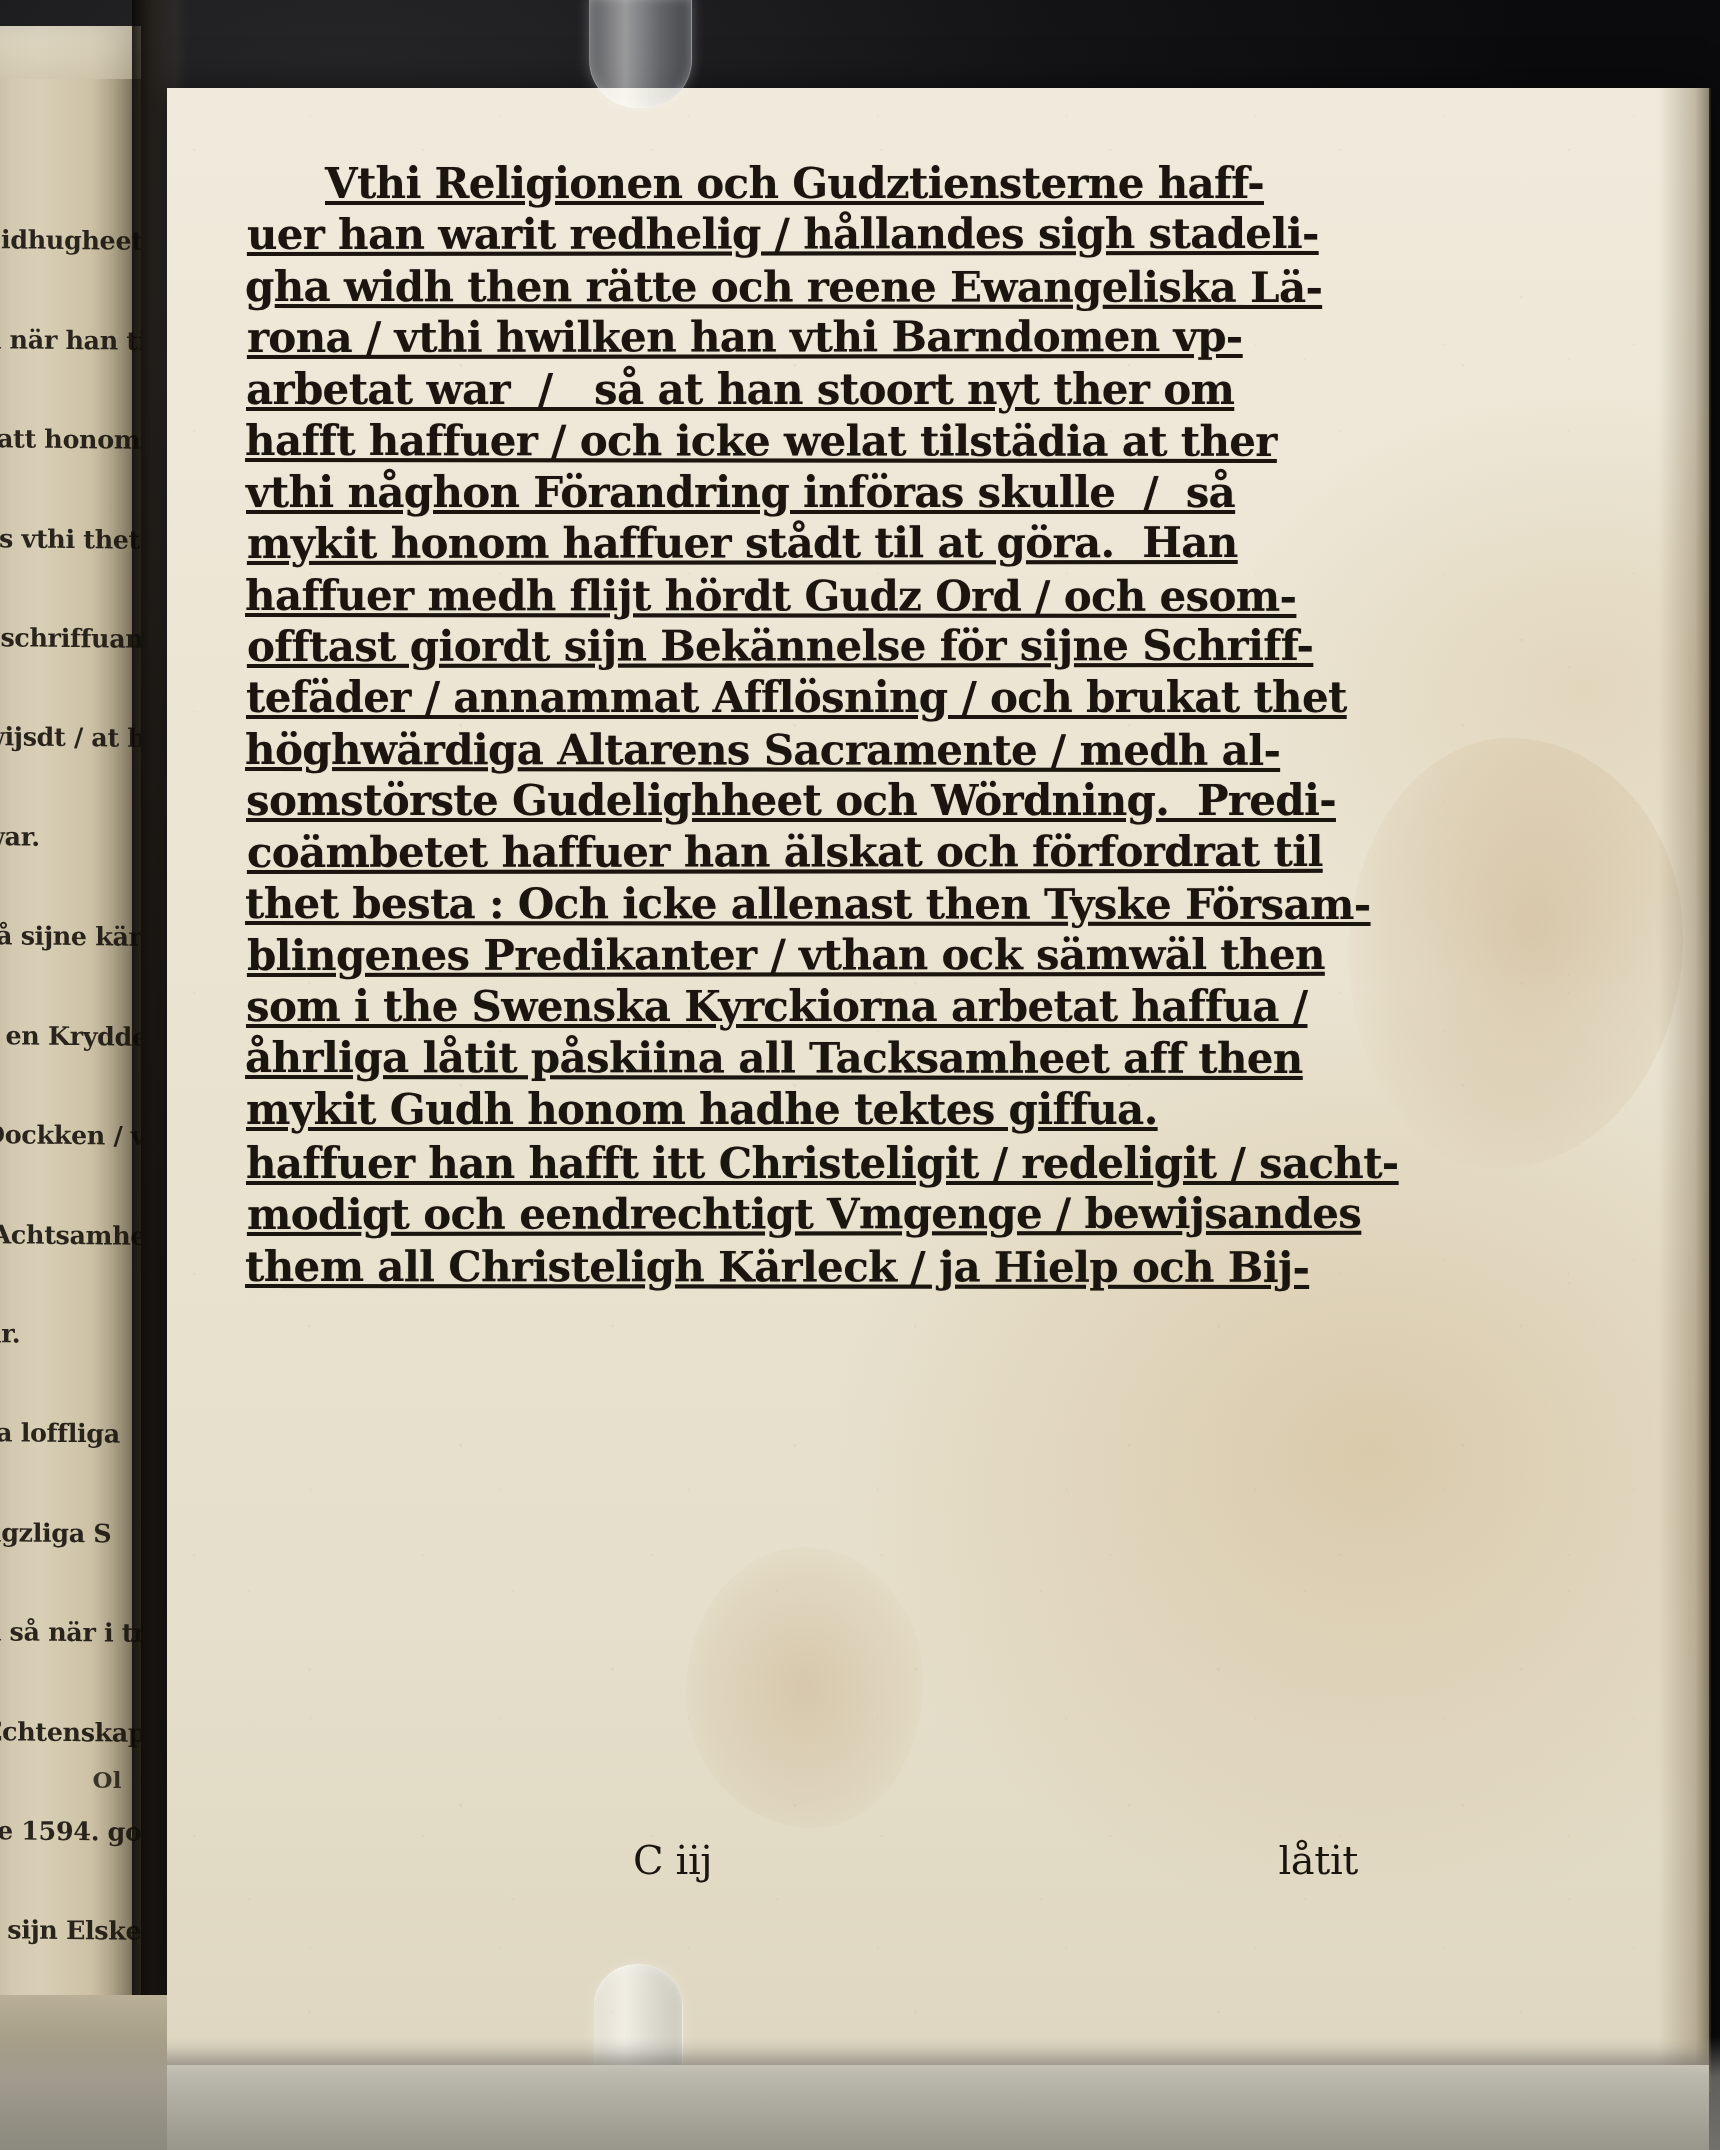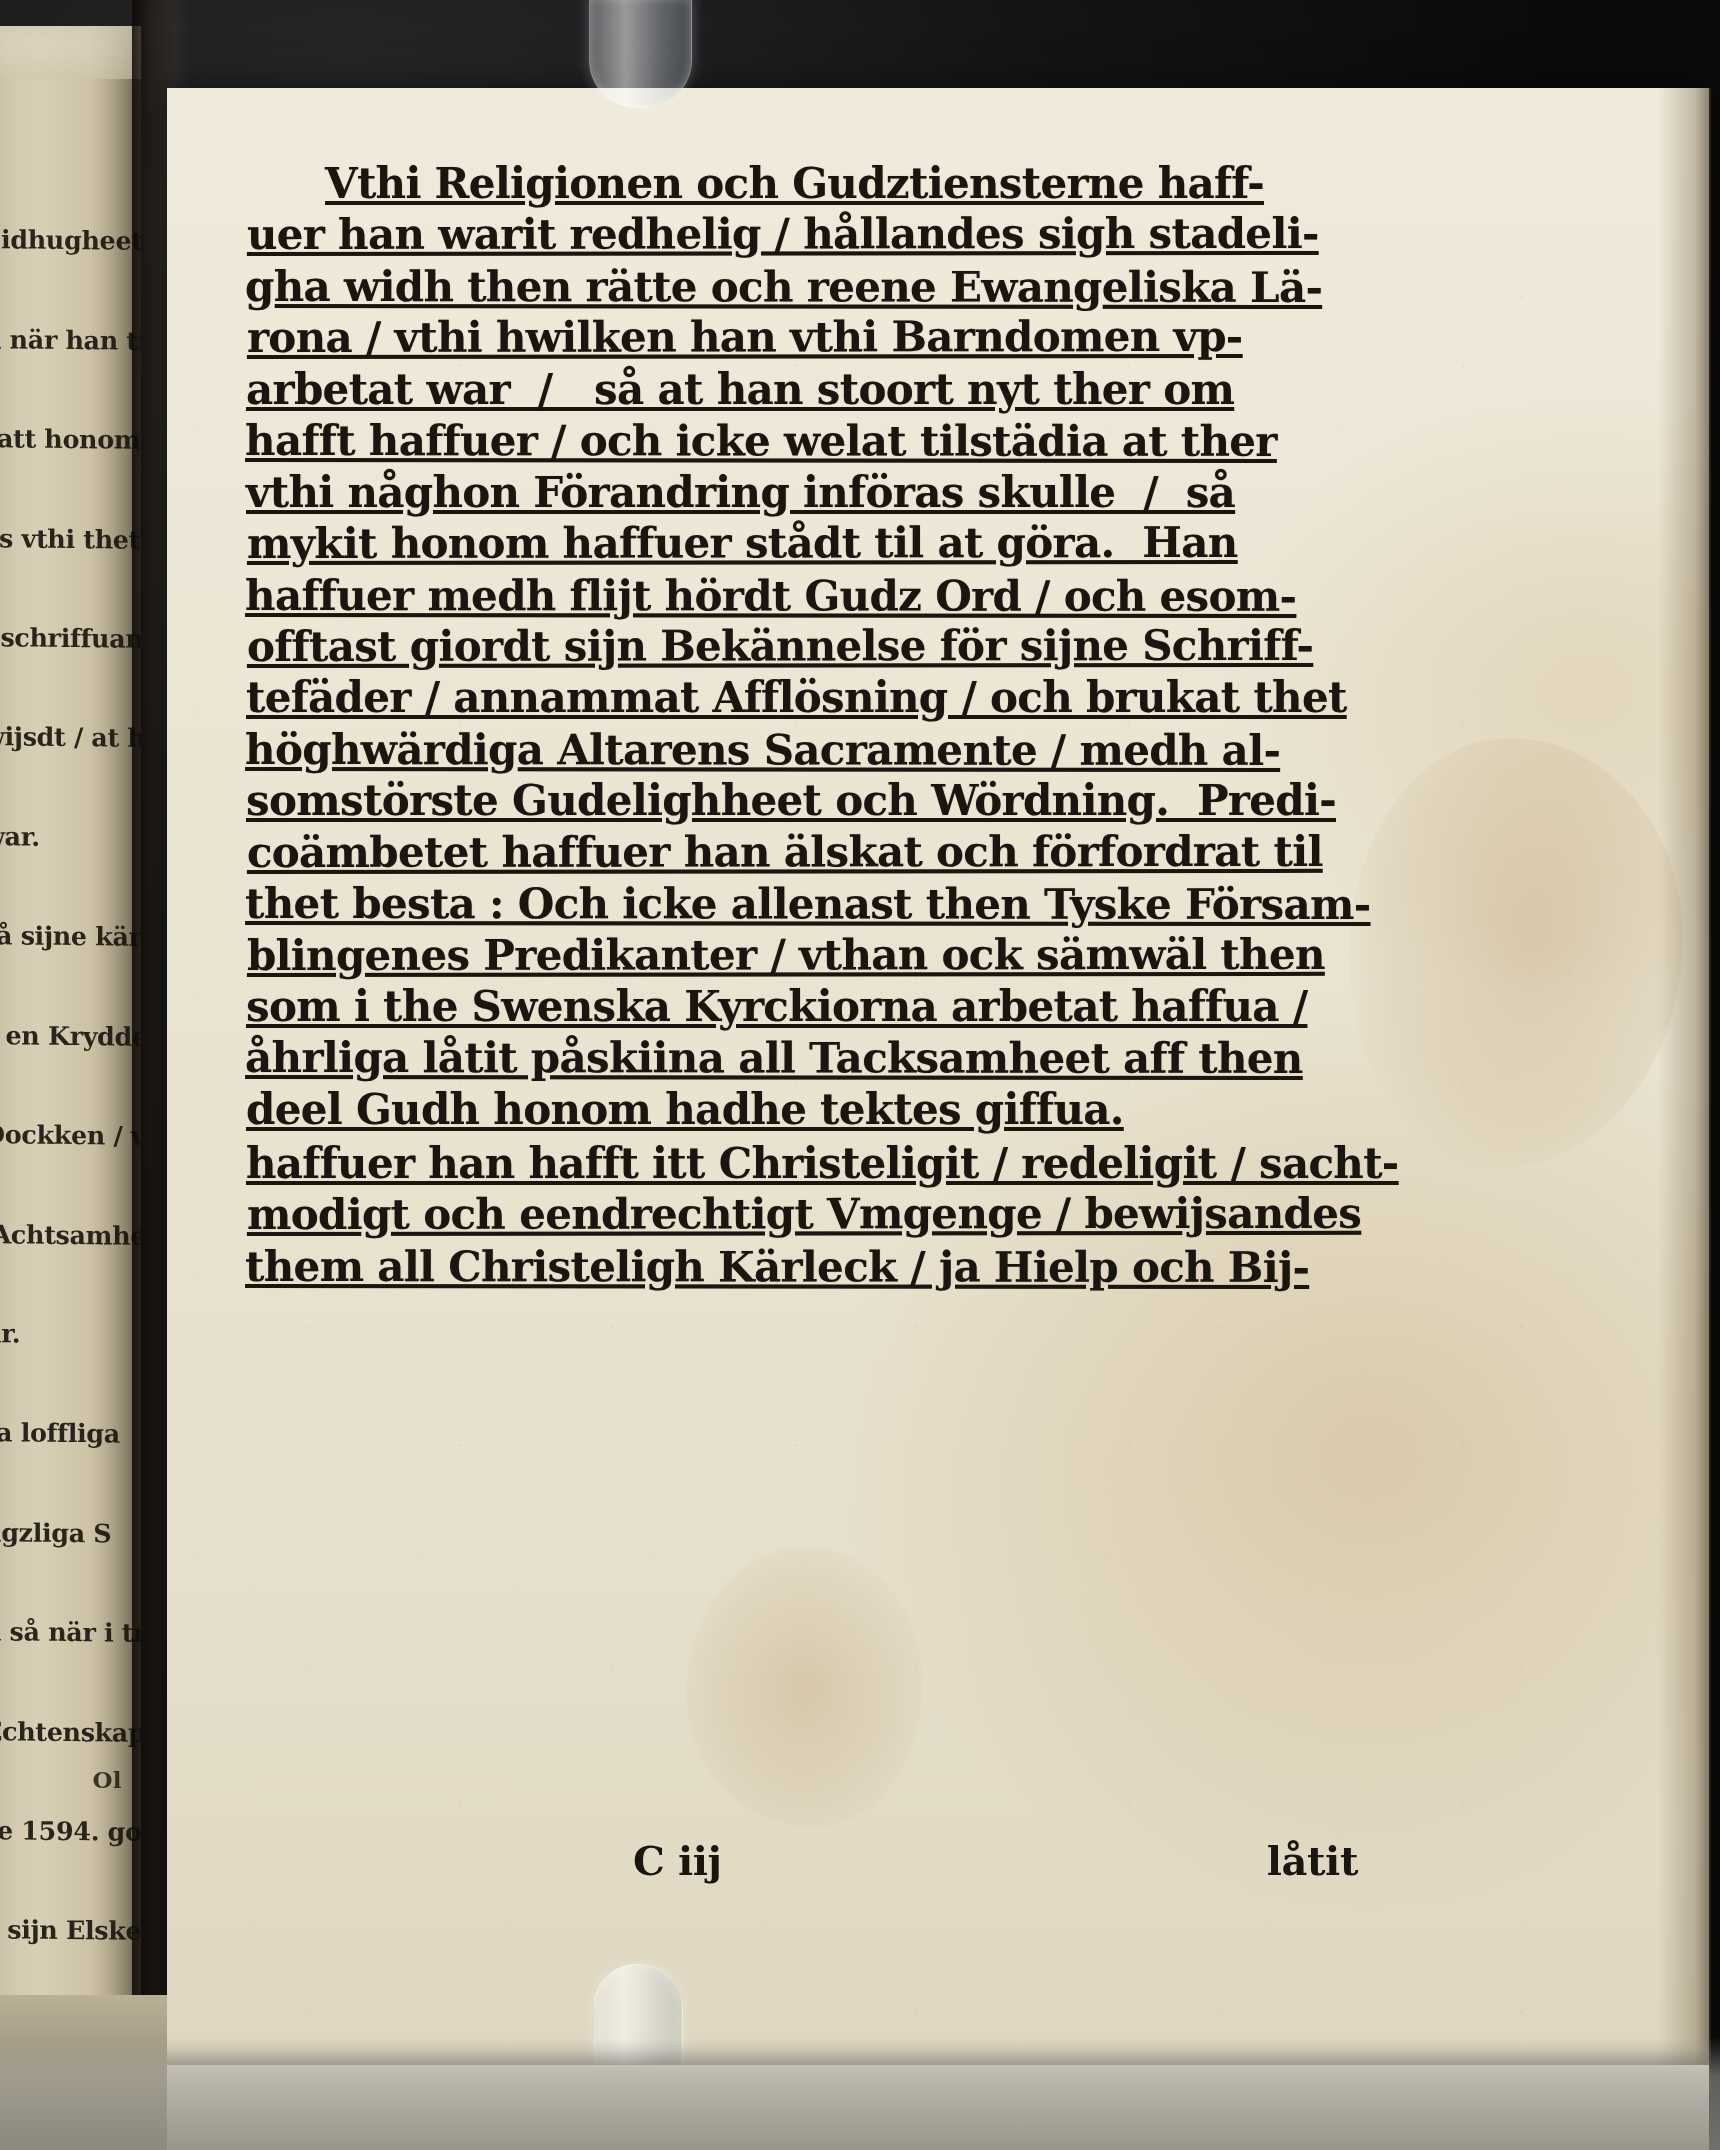--- a/index.html
+++ b/index.html
@@ -167,21 +167,21 @@
 
   .footline {
     position: absolute;
     left: 79px;
     top: 1749px;
     width: 1125px;
     display: flex;
     justify-content: space-between;
     color: #1a150e;
     font-family: "DejaVu Serif", serif;
-    font-weight: 700;
+    font-weight: 400;
     font-size: 40px;
     letter-spacing: -0.4px;
   }
   .signature { margin-left: 387px; }
   .catchword { margin-right: 13px; }
 
   
   .holder {
     position: absolute;
     background: linear-gradient(90deg, rgba(235,238,242,0.30) 0%, rgba(255,255,255,0.55) 35%, rgba(210,216,224,0.38) 70%, rgba(160,168,178,0.30) 100%);
@@ -275,21 +275,21 @@
         <span class="line">haffuer medh flijt hördt Gudz Ord / och esom-</span>
         <span class="line">offtast giordt sijn Bekännelse för sijne Schriff-</span>
         <span class="line">tefäder / annammat Afflösning / och brukat thet</span>
         <span class="line">höghwärdiga Altarens Sacramente / medh al-</span>
         <span class="line">somstörste Gudelighheet och Wördning.  Predi-</span>
         <span class="line">coämbetet haffuer han älskat och förfordrat til</span>
         <span class="line">thet besta : Och icke allenast then Tyske Försam-</span>
         <span class="line">blingenes Predikanter / vthan ock sämwäl then</span>
         <span class="line">som i the Swenska Kyrckiorna arbetat haffua /</span>
         <span class="line">åhrliga låtit påskiina all Tacksamheet aff then</span>
-        <span class="line">deel Gudh honom hadhe tektes giffua.</span>
+        <span class="line">mykit Gudh honom hadhe tektes giffua.</span>
       </p>
 
 
       <p class="para">
         <span class="line">haffuer han hafft itt Christeligit / redeligit / sacht-</span>
         <span class="line">modigt och eendrechtigt Vmgenge / bewijsandes</span>
         <span class="line">them all Christeligh Kärleck / ja Hielp och Bij-</span>
       </p>
 
     </div>

